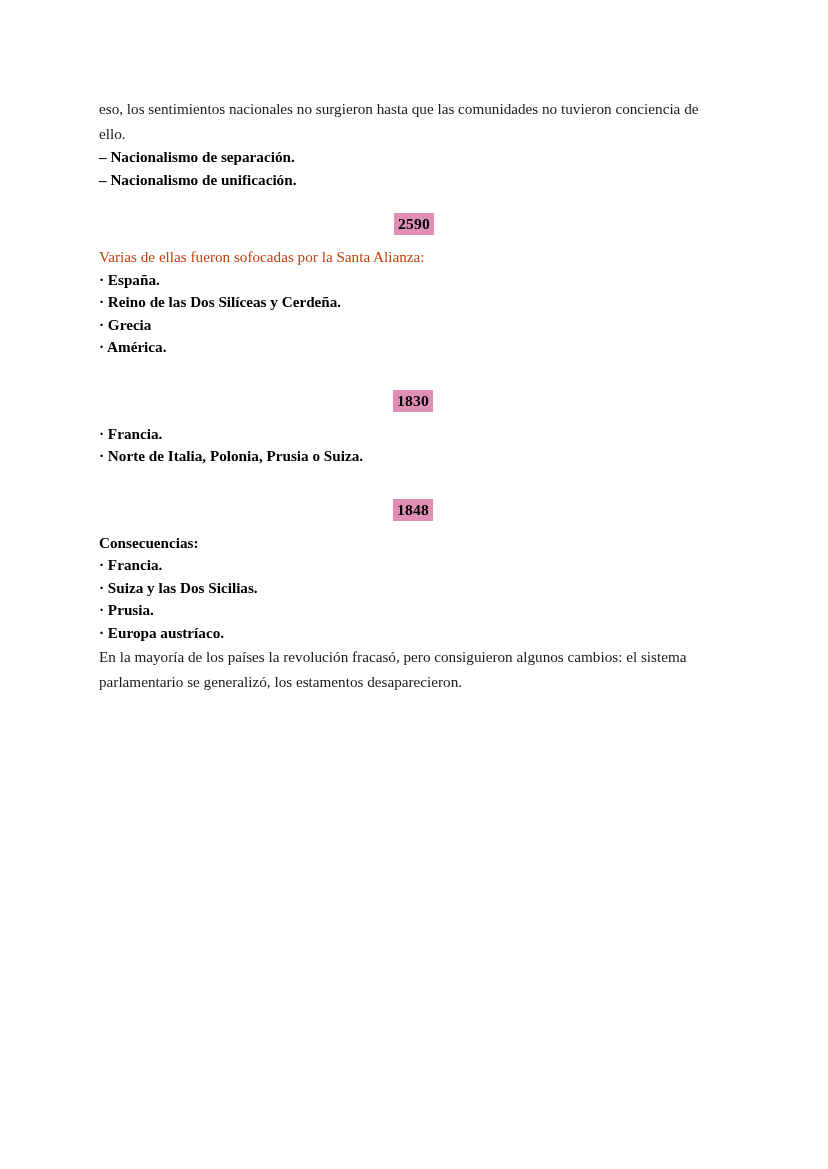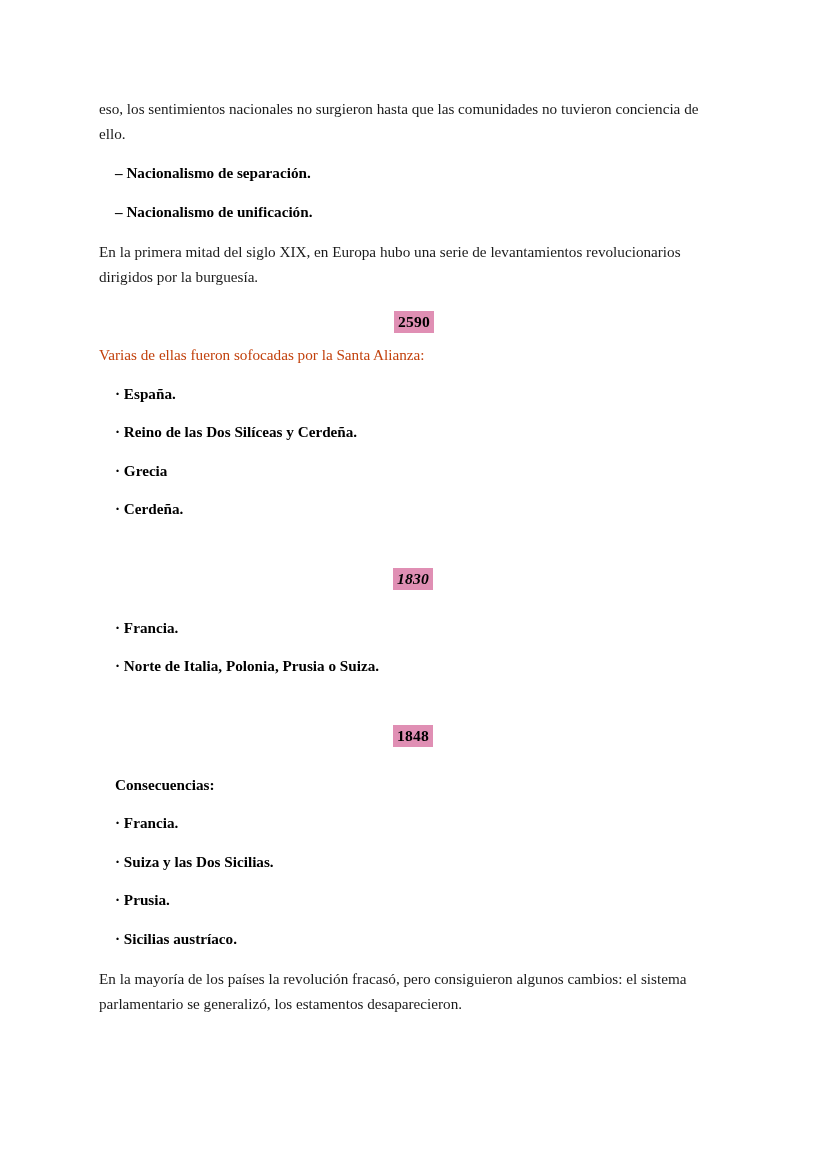--- a/index.html
+++ b/index.html
@@ -33,21 +33,21 @@
     font-size: 15.2px;
     line-height: 25px;
     text-align: left;
     margin: 0;
     color: #1a1a1a;
   }
   .bold-line {
     font-size: 15.2px;
     line-height: 22.5px;
     font-weight: bold;
-    margin: 16px;
+    margin: 0;
     color: #000000;
   }
   .plain-line {
     font-size: 15.2px;
     line-height: 22.5px;
     margin: 0;
     color: #c2410c;
   }
   .year-wrap {
     text-align: left;
@@ -61,49 +61,48 @@
     font-weight: bold;
     font-size: 15.6px;
     line-height: 19px;
     padding: 1px 4px 2px 4px;
     letter-spacing: 0.2px;
   }
   .spacer-sm { height: 11px; }
   .spacer-md { height: 22px; }
   .spacer-lg { height: 31px; }
   .indent-year-1820 { padding-left: 295px; }
-  .indent-year-1830 { padding-left: 294px; font-style: italic; }
+  .indent-year-1830 { padding-left: 294px; }
   .indent-year-1848 { padding-left: 294px; }
 </style>
 </head>
 <body>
 
 <div class="page">
   <div class="content">
 
     <p class="para">eso, los sentimientos nacionales no surgieron hasta que las comunidades no tuvieron conciencia de ello.</p>
 
     <p class="bold-line">– Nacionalismo de separación.</p>
     <p class="bold-line">– Nacionalismo de unificación.</p>
 
-    <p class="para">En la primera mitad del siglo XIX, en Europa hubo una serie de levantamientos revolucionarios dirigidos por la burguesía.</p>
 
     <div class="spacer-md"></div>
 
     <div class="year-wrap indent-year-1820">
       <span class="year">2590</span>
     </div>
 
     <div class="spacer-sm"></div>
 
     <p class="plain-line">Varias de ellas fueron sofocadas por la Santa Alianza:</p>
     <p class="bold-line">· España.</p>
     <p class="bold-line">· Reino de las Dos Silíceas y Cerdeña.</p>
     <p class="bold-line">· Grecia</p>
-    <p class="bold-line">· Cerdeña.</p>
+    <p class="bold-line">· América.</p>
 
     <div class="spacer-lg"></div>
 
     <div class="year-wrap indent-year-1830">
       <span class="year">1830</span>
     </div>
 
     <div class="spacer-sm"></div>
 
     <p class="bold-line">· Francia.</p>
@@ -114,18 +113,18 @@
     <div class="year-wrap indent-year-1848">
       <span class="year">1848</span>
     </div>
 
     <div class="spacer-sm"></div>
 
     <p class="bold-line">Consecuencias:</p>
     <p class="bold-line">· Francia.</p>
     <p class="bold-line">· Suiza y las Dos Sicilias.</p>
     <p class="bold-line">· Prusia.</p>
-    <p class="bold-line">· Sicilias austríaco.</p>
+    <p class="bold-line">· Europa austríaco.</p>
 
     <p class="para">En la mayoría de los países la revolución fracasó, pero consiguieron algunos cambios: el sistema parlamentario se generalizó, los estamentos desaparecieron.</p>
 
   </div>
 </div>
 
 </body></html>

